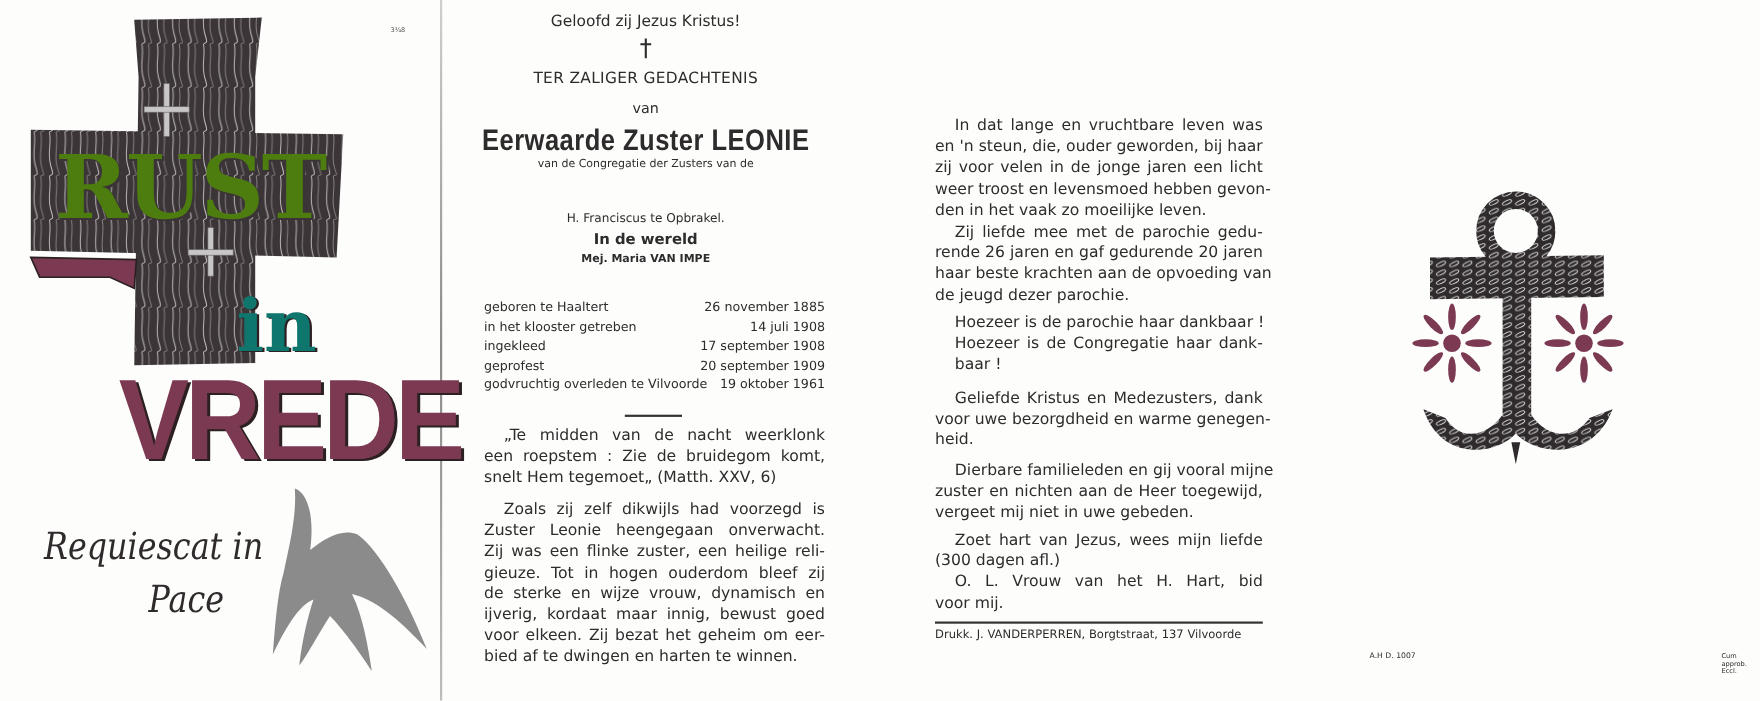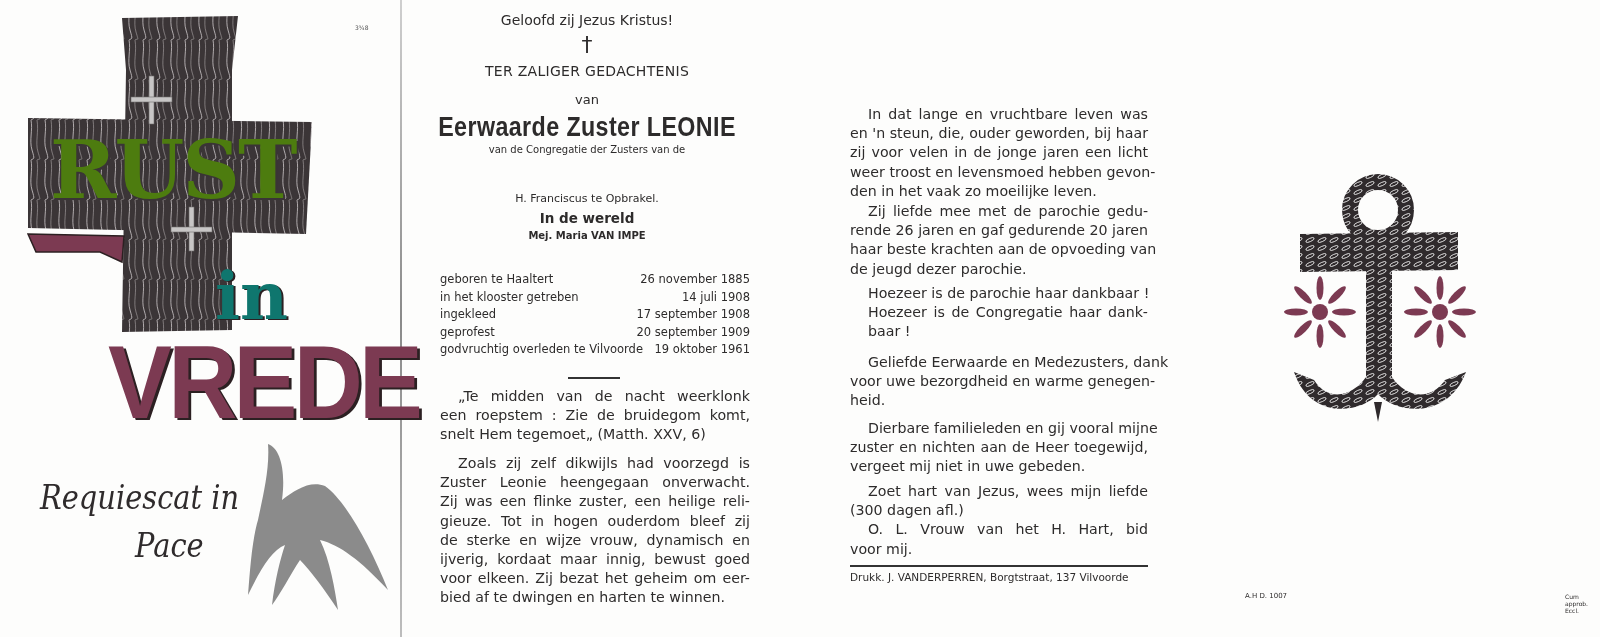--- a/index.html
+++ b/index.html
@@ -165,21 +165,21 @@
     <span class="ln">rende 26 jaren en gaf gedurende 20 jaren</span>
     <span class="ln">haar beste krachten aan de opvoeding van</span>
     <span class="ln last">de jeugd dezer parochie.</span>
   </div>
   <div id="hoezeer" class="para">
     <span class="ln indent last">Hoezeer is de parochie haar dankbaar !</span>
     <span class="ln indent">Hoezeer is de Congregatie haar dank-</span>
     <span class="ln indent last">baar !</span>
   </div>
   <div id="geliefde" class="para">
-    <span class="ln indent">Geliefde Eerwaarde en Medezusters, dank</span>
+    <span class="ln indent">Geliefde Kristus en Medezusters, dank</span>
     <span class="ln">voor uwe bezorgdheid en warme genegen-</span>
     <span class="ln last">heid.</span>
   </div>
   <div id="dierbare" class="para">
     <span class="ln indent">Dierbare familieleden en gij vooral mijne</span>
     <span class="ln">zuster en nichten aan de Heer toegewijd,</span>
     <span class="ln last">vergeet mij niet in uwe gebeden.</span>
   </div>
   <div id="zoet" class="para">
     <span class="ln indent">Zoet hart van Jezus, wees mijn liefde</span>

